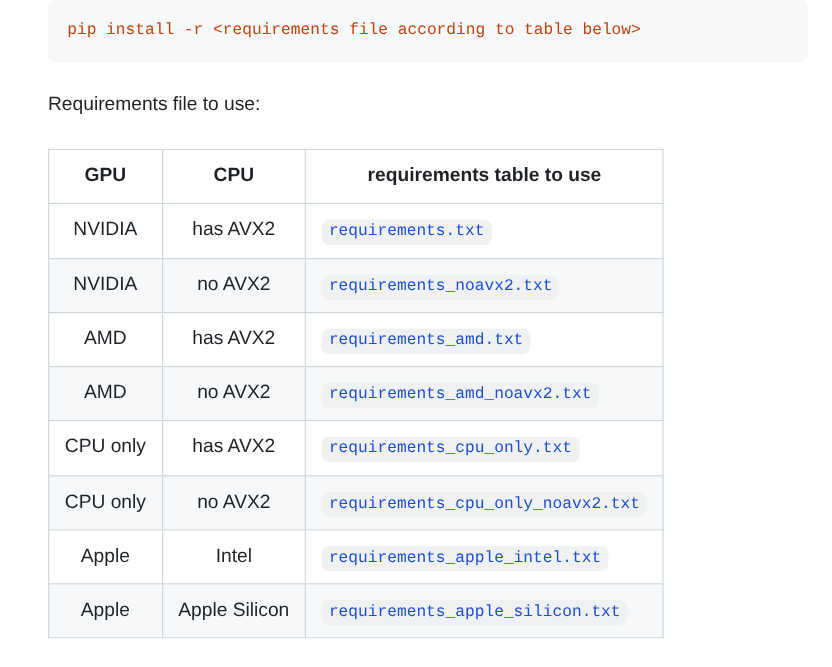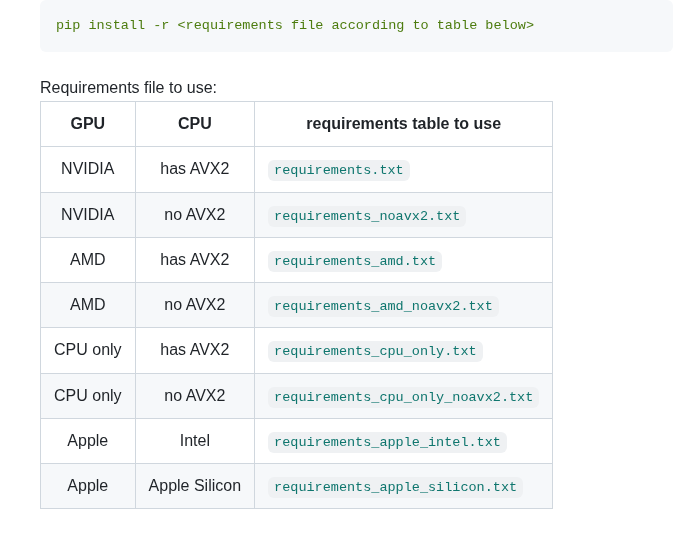--- a/index.html
+++ b/index.html
@@ -16,27 +16,27 @@
       padding: 0 20px 20px 40px;
       width: 693px;
     }
     .code-block {
       background: #f6f8fa;
       border-radius: 6px;
       padding: 16px;
       margin-bottom: 24px;
       font-family: ui-monospace, SFMono-Regular, "SF Mono", Menlo, Consolas, "Liberation Mono", monospace;
       font-size: 13.5px;
-      color: #4d7c0f;
+      color: #c2410c;
       overflow-x: auto;
       white-space: pre;
     }
     .intro-text {
       font-size: 16px;
-      margin-bottom: 1px;
+      margin-bottom: 24px;
       color: #1f2328;
     }
     table {
       border-collapse: collapse;
       width: 100%;
       display: block;
       overflow: auto;
     }
     th, td {
       border: 1px solid #d0d7de;
@@ -57,21 +57,21 @@
     }
     td.req-cell {
       text-align: left;
     }
     code.inline {
       font-family: ui-monospace, SFMono-Regular, "SF Mono", Menlo, Consolas, "Liberation Mono", monospace;
       font-size: 13.5px;
       background: #eff1f3;
       padding: 3px 6px;
       border-radius: 6px;
-      color: #0f766e;
+      color: #1d4ed8;
     }
   </style>
 </head>
 <body>
 
 <div class="code-block">pip install -r &lt;requirements file according to table below&gt;</div>
 
 <p class="intro-text">Requirements file to use:</p>
 
 <table>

